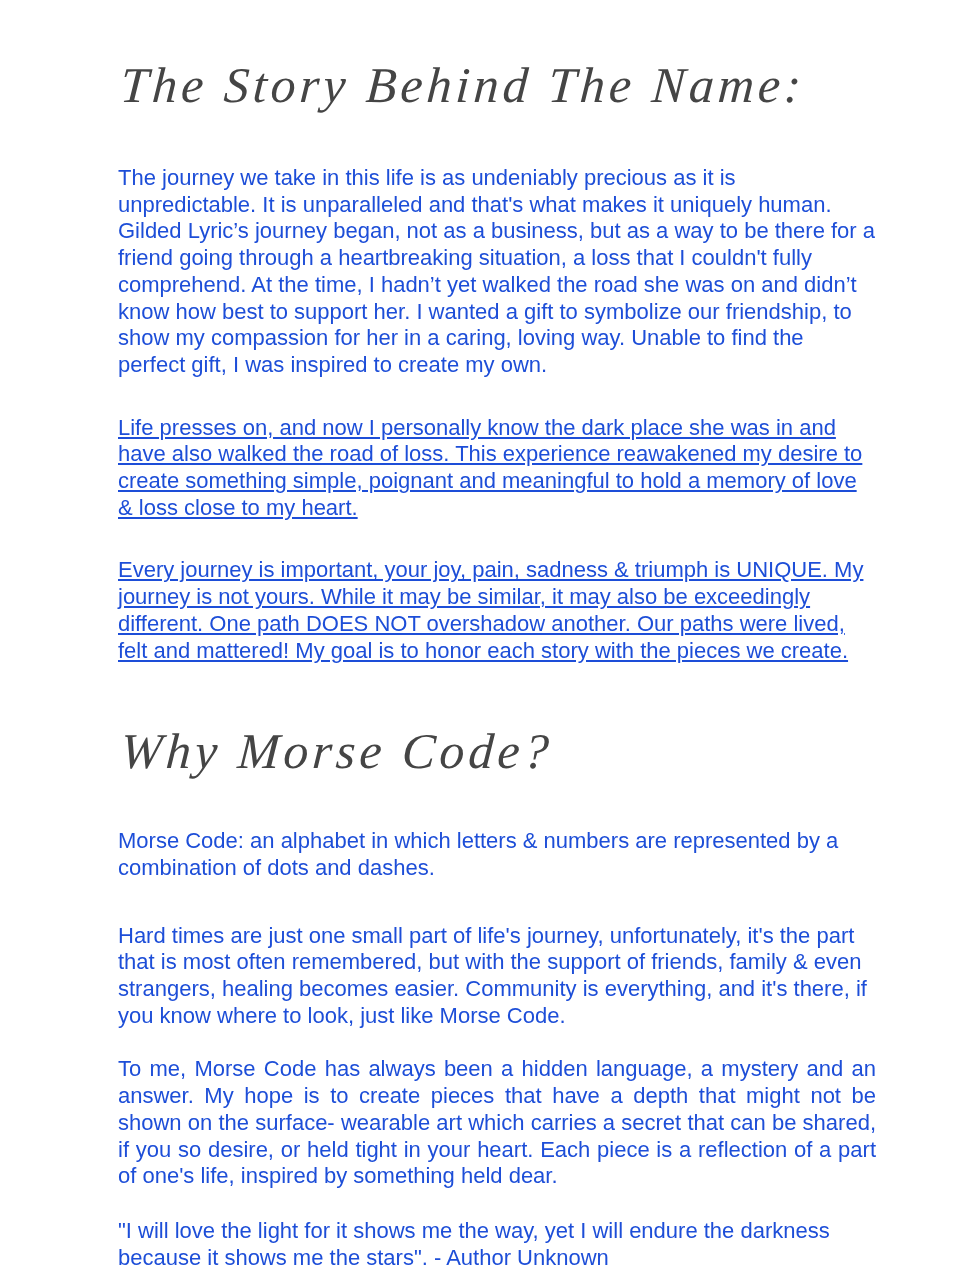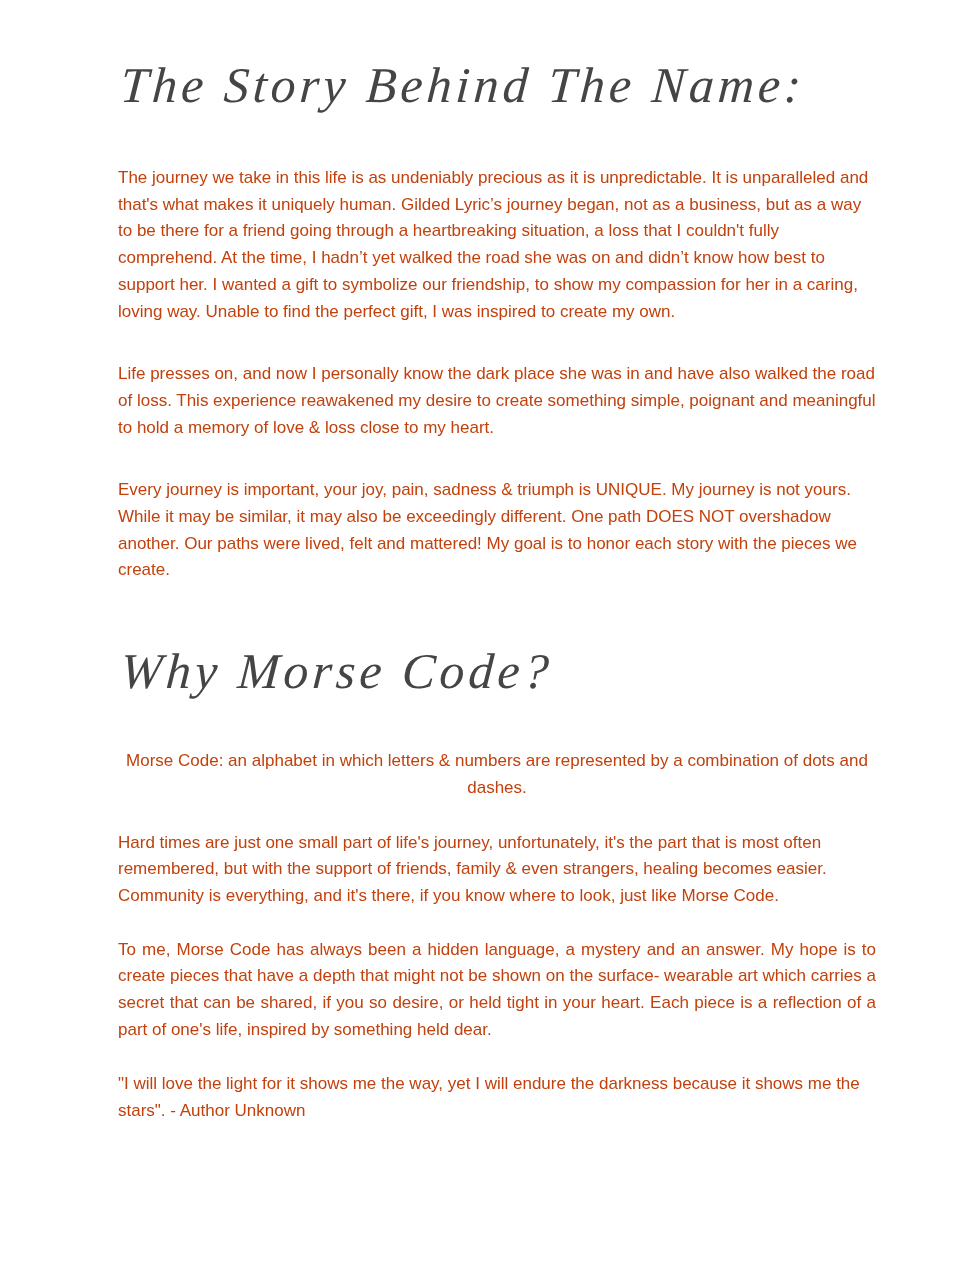--- a/index.html
+++ b/index.html
@@ -27,30 +27,30 @@
     line-height: 75px;
     letter-spacing: 4px;
     color: #454545;
     transform: skewX(-4deg);
     transform-origin: left bottom;
     white-space: nowrap;
   }
   .heading-story { margin-bottom: 42px; }
   .heading-morse { margin-top: 50px; margin-bottom: 39px; }
   .body-par {
-    font-size: 17px;
+    font-size: 22px;
     line-height: 26.7px;
-    color: #c2410c;
+    color: #1d4ed8;
     max-width: 760px;
     text-align: left;
   }
   .par-journey   { margin-bottom: 36px; }
-  .par-life      { margin-bottom: 36px; }
-  .par-every     { margin-bottom: 13px; }
-  .par-definition{ margin-bottom: 28px; text-align: center; }
+  .par-life      { margin-bottom: 36px; text-decoration: underline; }
+  .par-every     { margin-bottom: 13px; text-decoration: underline; }
+  .par-definition{ margin-bottom: 41px; }
   .par-tome      { margin-bottom: 28px; text-align: justify; }
   .par-hardtimes { margin-bottom: 27px; }
   .par-quote     { margin-bottom: 0; }
 </style>
 </head>
 <body>
 
 <div class="page">
 
   <h1 class="script-heading heading-story">The Story Behind The Name:</h1>

